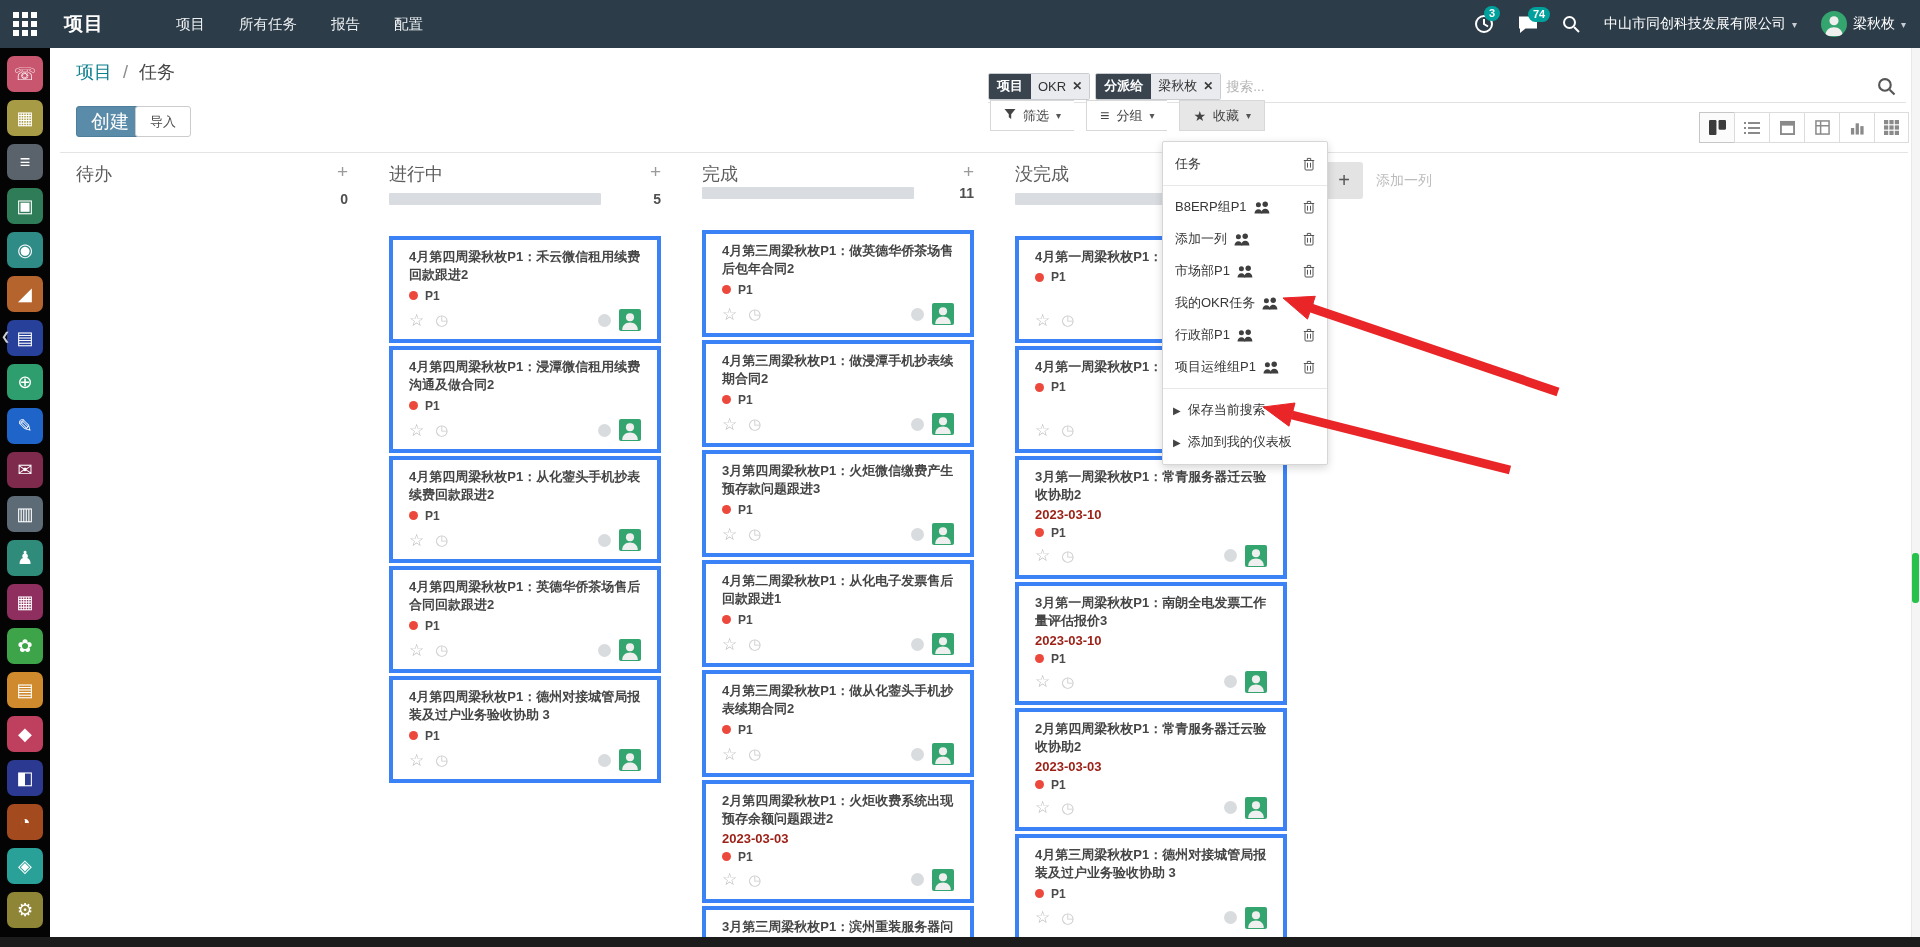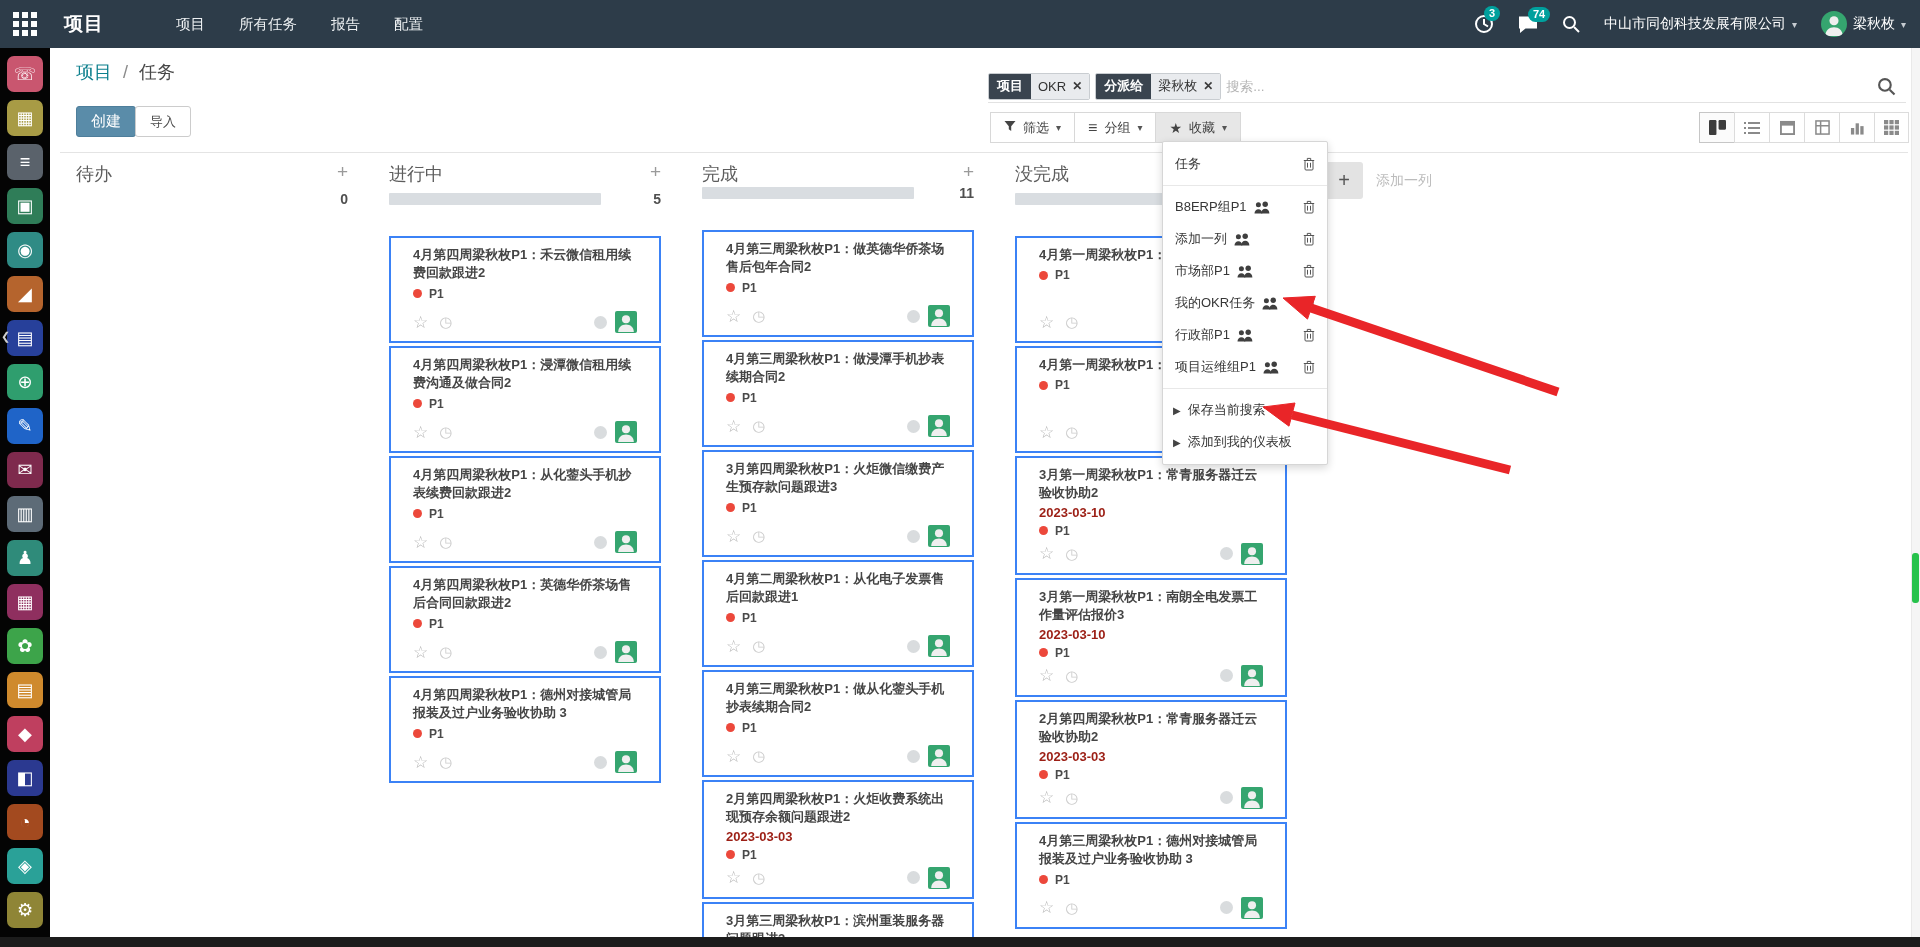--- a/index.html
+++ b/index.html
@@ -29,37 +29,37 @@
   .collapse-arrow { position:absolute; left:1px; top:330px; color:#cfcfcf; font-size:11px; z-index:41; }
 
   
   .content { position:absolute; left:50px; top:48px; right:0; bottom:0; background:#fff; }
   .breadcrumb { position:absolute; left:26px; top:12px; font-size:18px; }
   .bc-link { color:#0c7f8d; cursor:pointer; }
   .bc-sep { color:#8a8a8a; margin:0 6px; }
   .bc-cur { color:#484848; }
 
   .btn-create { position:absolute; left:26px; top:58px; height:31px; padding:0 14px;
-    background:#5a8ca9; border:1px solid #4e7e9b; color:#fff; font-size:15px; border-radius:3px; cursor:pointer; }
+    background:#5a8ca9; border:1px solid #4e7e9b; color:#fff; font-size:19px; border-radius:3px; cursor:pointer; }
   .btn-import { position:absolute; left:85px; top:58px; height:31px; padding:0 14px;
     background:#fff; border:1px solid #ccc; color:#4c4c4c; font-size:13px; border-radius:3px; cursor:pointer; }
 
   
   .searchbar { position:absolute; left:938px; top:22px; width:918px; height:33px;
     border-bottom:1px solid #e2e2e2; display:flex; align-items:center; gap:5px; background:#fff; }
   .facet { display:flex; align-items:stretch; height:27px; font-size:13px; border:1px solid #c9cdd1; border-radius:2px; overflow:hidden; }
   .facet-cat { background:#3a444f; color:#fff; display:flex; align-items:center; padding:0 8px; font-weight:bold; }
   .facet-val { background:#e9ebee; color:#333; display:flex; align-items:center; padding:0 7px; gap:6px; }
   .facet-x { font-weight:bold; color:#3b3b3b; cursor:pointer; font-size:12px; }
   .search-input { border:none; outline:none; font-size:13.5px; color:#444; flex:1; min-width:60px; }
   .search-input::placeholder { color:#b3b3b3; }
   .search-glass { margin-left:auto; padding-right:10px; color:#555; display:flex; cursor:pointer; }
 
   
-  .cp-buttons { position:absolute; left:940px; top:64px; display:flex; }
+  .cp-buttons { position:absolute; left:940px; top:52px; display:flex;gap:12px; }
   .cp-btn { height:31px; display:flex; align-items:center; gap:7px; padding:0 13px; background:#fff;
     border:1px solid #d8d8d8; border-right-width:0; font-size:13px; color:#3f3f3f; cursor:pointer; white-space:nowrap; }
   .cp-btn:last-child { border-right-width:1px; }
   .cp-btn.active { background:#e7e7e7; }
   .cp-btn .g-ico { font-size:12px; color:#444; }
   .cp-btn .caret { color:#555; }
 
   
   .views { position:absolute; left:1649px; top:64px; display:flex; }
   .view-btn { width:35px; height:31px; display:flex; align-items:center; justify-content:center;
@@ -73,21 +73,21 @@
   .board { position:absolute; left:26px; top:114px; bottom:0; display:flex; gap:41px; z-index:1; }
   .kcol { width:272px; min-width:272px; display:flex; flex-direction:column; }
   .col-head { display:flex; justify-content:space-between; align-items:flex-start; height:30px; }
   .col-title { font-size:18px; color:#5d5d5d; }
   .col-add { color:#9a9a9a; font-size:19px; cursor:pointer; line-height:20px; }
   .col-progress { height:14px; display:flex; align-items:center; justify-content:space-between; }
   .col-bar { width:212px; height:12px; background:#d9dde1; border-radius:1px; cursor:pointer; }
   .col-count { font-size:14px; font-weight:bold; color:#4f4f4f; margin-left:auto; }
   .cards { margin-top:30px; display:flex; flex-direction:column; gap:3px; }
 
-  .kcard { background:#fff; border:2px solid #3b82f6; padding:8px 22px; min-height:107px;
+  .kcard { background:#fff; border:4px solid #3b82f6; padding:8px 16px; min-height:107px;
     display:flex; flex-direction:column; cursor:pointer; }
   .kcard-title { font-size:13px; line-height:1.42; color:#454545; font-weight:600; }
   .kcard-date { font-size:13px; color:#9c1f15; font-weight:bold; margin-top:2px; }
   .kcard-pri { display:flex; align-items:center; gap:7px; margin-top:4px; }
   .pri-dot { width:9px; height:9px; border-radius:50%; background:#ec483b; }
   .pri-label { font-size:12px; color:#4a4a4a; font-weight:600; }
   .kcard-foot { display:flex; align-items:center; margin-top:auto; padding-top:5px; }
   .star-ico { font-size:17px; color:#b8b8b8; cursor:pointer; }
   .clock-ico { font-size:15px; color:#cdcdcd; margin-left:11px; cursor:pointer; }
   .foot-dot { width:13px; height:13px; border-radius:50%; background:#d9dcde; margin-left:auto; margin-right:8px; cursor:pointer; }

